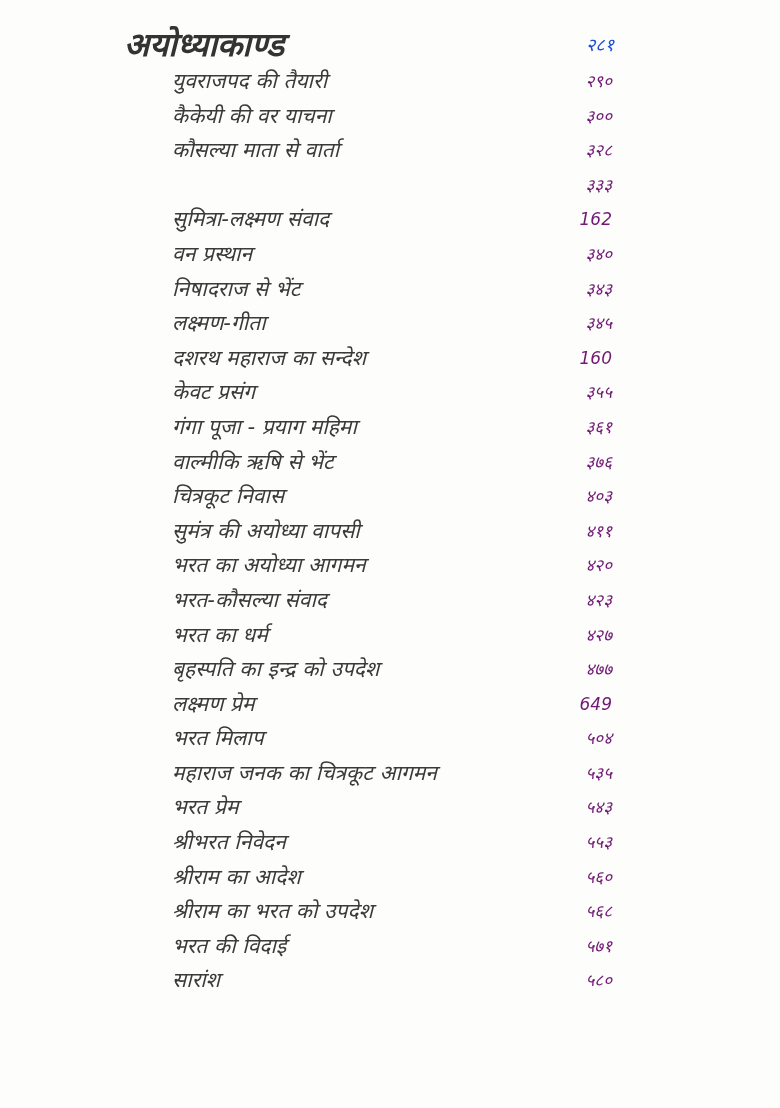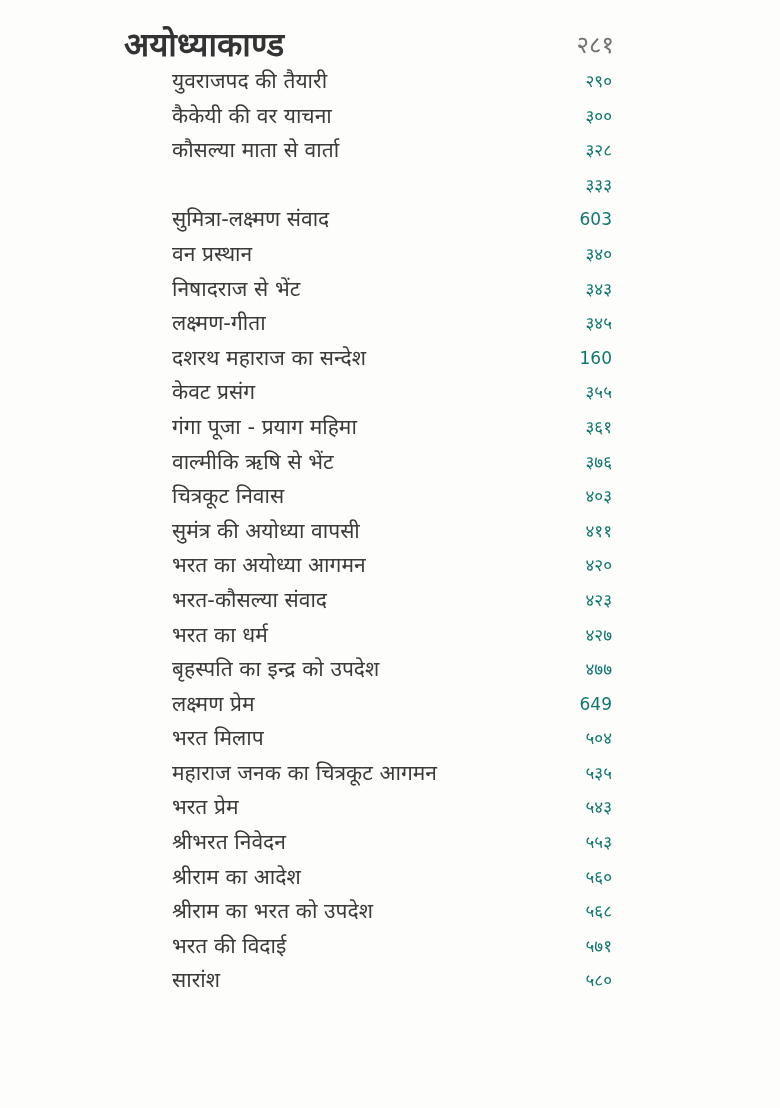--- a/index.html
+++ b/index.html
@@ -11,21 +11,21 @@
       width: 780px;
       height: 1108px;
       position: relative;
       overflow: hidden;
       font-family: "DejaVu Sans", "Liberation Sans", sans-serif;
       color: #3a3a3a;
     }
     .page {
       position: absolute;
       left: 0; top: 0;
-      width: 780px; height: 1108px;
+      width: 780px; height: 1108px; font-style: italic;
     }
     .section-head {
       position: absolute;
       left: 124px;
       top: 22px;
       width: 490px;
       height: 46px;
     }
     .section-title {
       position: absolute;
@@ -34,22 +34,22 @@
       font-size: 33px;
       font-weight: bold;
       color: #333333;
       line-height: 46px;
       white-space: nowrap;
     }
     .section-page {
       position: absolute;
       right: 0;
       top: 8px;
-      font-size: 24px;
-      color: #737373;
+      font-size: 18px;
+      color: #1d4ed8;
       line-height: 30px;
     }
     .toc-list {
       position: absolute;
       left: 172px;
       top: 64px;
       width: 440px;
       margin: 0;
       padding: 0;
       list-style: none;
@@ -66,21 +66,21 @@
       top: 0;
       font-size: 21px;
       color: #3a3a3a;
       white-space: nowrap;
     }
     .toc-page {
       position: absolute;
       right: 0;
       top: 0;
       font-size: 17px;
-      color: #0f766e;
+      color: #701a75;
     }
   </style>
 </head>
 <body>
 
 <div class="page">
   <div class="section-head">
     <span class="section-title">अयोध्याकाण्ड</span>
     <span class="section-page">२८१</span>
   </div>
@@ -96,21 +96,21 @@
       </li>
     <li class="toc-row">
         <span class="toc-title">कौसल्या माता से वार्ता</span>
         <span class="toc-page">३२८</span>
       </li>
     <li class="toc-row">
         <span class="toc-page">३३३</span>
       </li>
     <li class="toc-row">
         <span class="toc-title">सुमित्रा-लक्ष्मण संवाद</span>
-        <span class="toc-page">603</span>
+        <span class="toc-page">162</span>
       </li>
     <li class="toc-row">
         <span class="toc-title">वन प्रस्थान</span>
         <span class="toc-page">३४०</span>
       </li>
     <li class="toc-row">
         <span class="toc-title">निषादराज से भेंट</span>
         <span class="toc-page">३४३</span>
       </li>
     <li class="toc-row">

